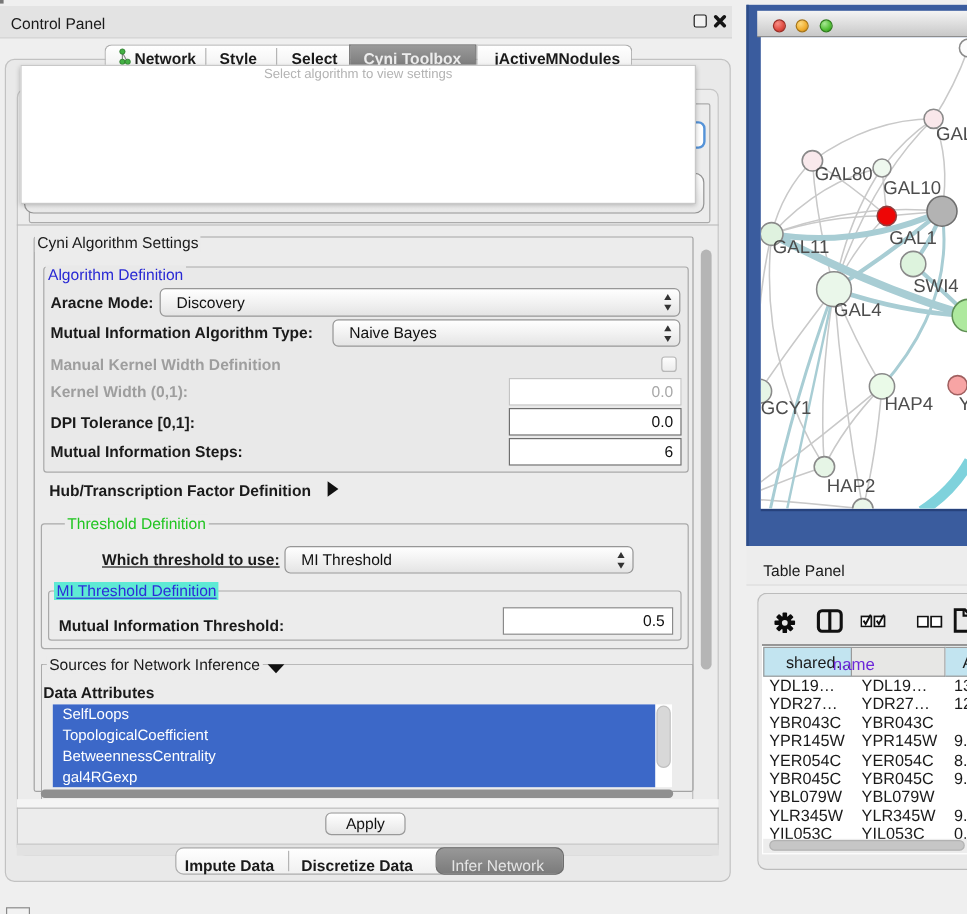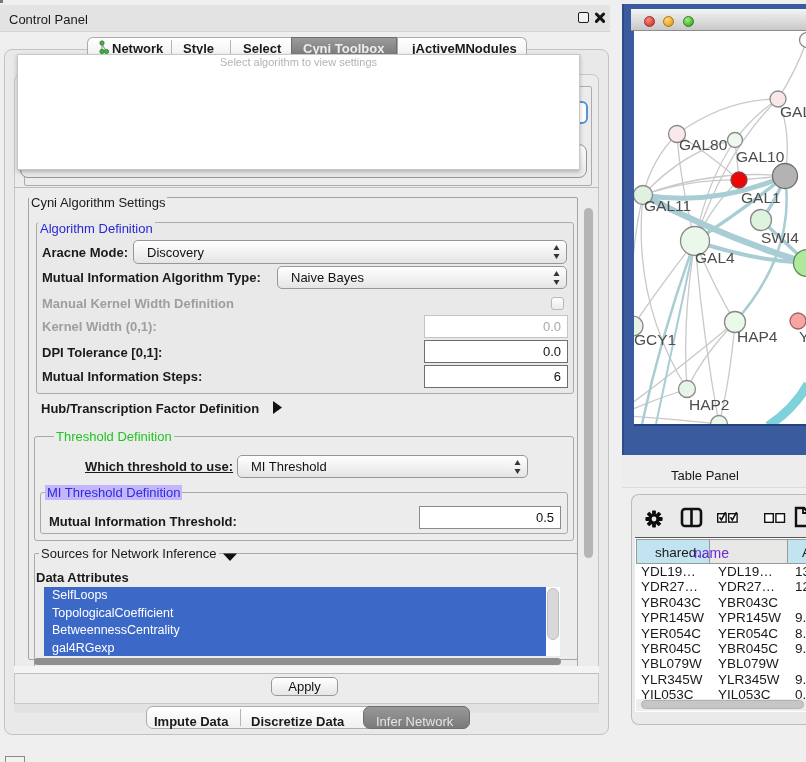--- a/index.html
+++ b/index.html
@@ -97,21 +97,21 @@
 <div class="abs lbl b" style="left:85px;top:459px;text-decoration:underline;">Which threshold to use:</div>
 <div class="abs combo" style="left:237px;top:455px;width:291px;height:23px;">
   <div style="padding:3px 0 0 13px;">MI Threshold</div>
   <svg class="carr" viewBox="0 0 7 14">
         <path d="M3.5 0 L6.5 5 H0.5 Z" fill="#333"></path>
         <path d="M3.5 14 L6.5 9 H0.5 Z" fill="#333"></path>
       </svg>
 </div>
 
 <div class="grp" style="left:40px;top:492px;width:528px;height:42px;"></div>
-<div class="abs lbl" style="left:45px;top:485px;background:#c4b5fd;padding:0 2px;color:#2d2dd8;">MI Threshold Definition</div>
+<div class="abs lbl" style="left:45px;top:485px;background:#5eead4;padding:0 2px;color:#2d2dd8;text-decoration:underline;">MI Threshold Definition</div>
 <div class="abs lbl b" style="left:49px;top:514px;">Mutual Information Threshold:</div>
 <div class="abs field" style="left:419px;top:506px;width:142px;height:23px;border-color:#8a8a8a;padding-top:3px;">0.5</div>
 
 <div class="grp" style="left:34px;top:553px;width:544px;height:113px;border-bottom:none;border-radius:2px 2px 0 0;"></div>
 <div class="abs lbl" style="left:39px;top:546px;background:#ececec;padding:0 2px;">Sources for Network Inference</div>
 <svg class="abs" style="left:222px;top:552px;" width="16" height="10" viewBox="0 0 16 10">
       <path d="M1 1.5 L15 1.5 L8 9 Z" fill="#111"></path>
     </svg>
 <div class="abs lbl b" style="left:36px;top:570px;">Data Attributes</div>
 <div class="abs" style="left:44px;top:587px;width:516px;height:69px;background:#fff;"></div>
@@ -213,21 +213,21 @@
     <text x="61" y="232">GAL4</text>
     <text x="0" y="314">GCY1</text>
     <text x="103" y="311">HAP4</text>
     <text x="165" y="311">YJ</text>
     <text x="55" y="379">HAP2</text>
   </g>
 </svg>
 </div>
 
 <div class="abs" style="left:622px;top:455px;width:184px;height:33px;background:#ededed;border-bottom:1px solid #dcdcdc;"></div>
-<div class="abs lbl" style="left:671px;top:468px;">Table Panel</div>
+<div class="abs lbl" style="left:636px;top:468px;">Table Panel</div>
 <div class="abs" style="left:631px;top:494px;width:180px;height:231px;background:#eaeaea;border:1px solid #bcbcbc;border-radius:8px 0 0 8px;border-right:none;"></div>
 
 <svg class="abs" style="left:645px;top:510px;" width="18" height="18" viewBox="0 0 18 18">
   <g transform="translate(9,9)">
     <g fill="#0d0d0d">
       <rect x="-1.9" y="-8.6" width="3.8" height="4" rx="0.8"></rect>
       <rect x="-1.9" y="-8.6" width="3.8" height="4" rx="0.8" transform="rotate(45)"></rect>
       <rect x="-1.9" y="-8.6" width="3.8" height="4" rx="0.8" transform="rotate(90)"></rect>
       <rect x="-1.9" y="-8.6" width="3.8" height="4" rx="0.8" transform="rotate(135)"></rect>
       <rect x="-1.9" y="-8.6" width="3.8" height="4" rx="0.8" transform="rotate(180)"></rect>

